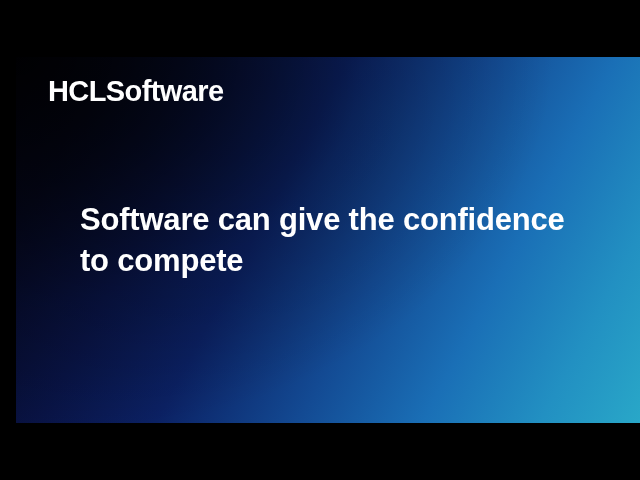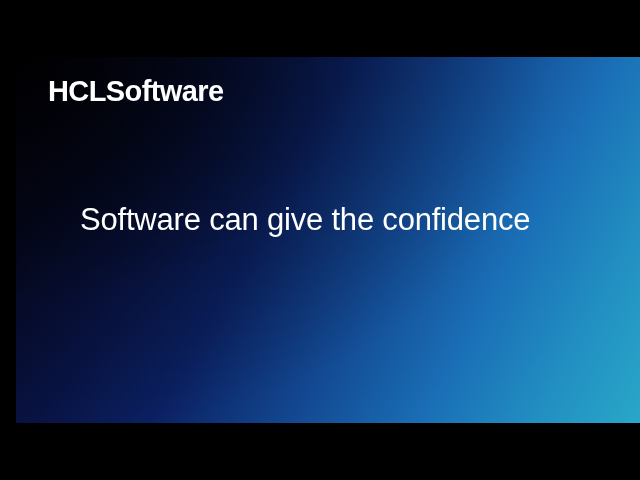--- a/index.html
+++ b/index.html
@@ -87,21 +87,21 @@
 
   
   .headline {
     position: absolute;
     left: 64px;
     top: 142px;
     width: 530px;
     margin: 0;
     font-size: 31px;
     line-height: 41px;
-    font-weight: 400;
+    font-weight: 700;
     letter-spacing: -0.2px;
     color: #ffffff;
     z-index: 3;
   }
   .headline .headline-line {
     display: block;
     white-space: nowrap;
   }
 </style>
 </head>
@@ -114,19 +114,20 @@
   <div class="slide">
 
     <div class="slide-vignette"></div>
 
     <div class="brand-logo">
       <span class="logo-hcl">HCL</span><span class="logo-software">Software</span>
     </div>
 
     <h1 class="headline">
       <span class="headline-line">Software can give the confidence</span>
+      <span class="headline-line">to compete</span>
     </h1>
 
   </div>
 
   <div class="letterbox-bar letterbox-bottom"></div>
 
 </div>
 
 </body></html>

